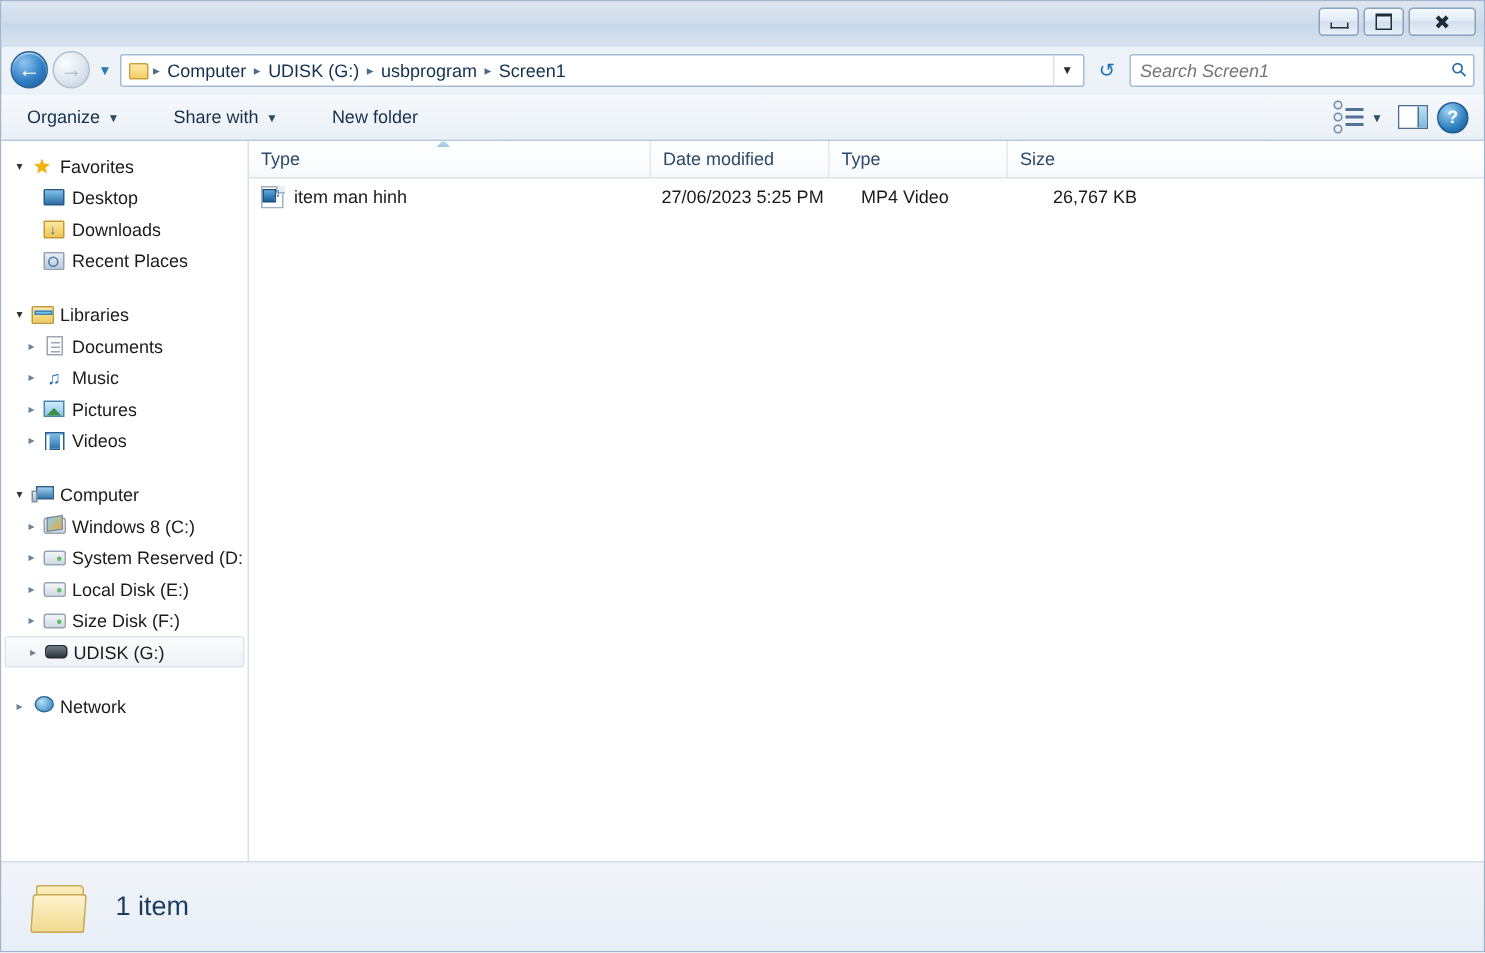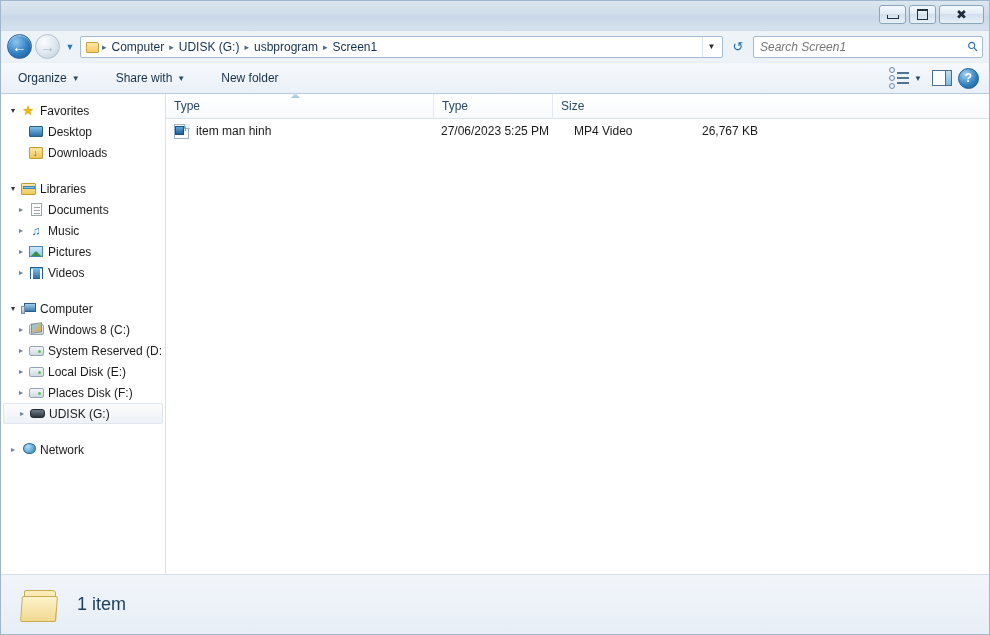--- a/index.html
+++ b/index.html
@@ -341,20 +341,27 @@
       <div class="navitem child">
         <span class="expander"></span>
         <span class="ico">
             <span class="i-folderdl">
               <b></b>
               <s>↓</s>
             </span>
           </span>
         <span class="navlbl">Downloads</span>
       </div>
+      <div class="navitem child">
+        <span class="expander"></span>
+        <span class="ico">
+            <span class="i-recent"></span>
+          </span>
+        <span class="navlbl">Recent Places</span>
+      </div>
 
       <div class="navgap"></div>
 
       <div class="navitem head">
         <span class="expander open">▾</span>
         <span class="ico">
             <span class="i-lib"></span>
           </span>
         <span class="navlbl">Libraries</span>
       </div>
@@ -418,21 +425,21 @@
         <span class="ico">
             <span class="i-drive"></span>
           </span>
         <span class="navlbl">Local Disk (E:)</span>
       </div>
       <div class="navitem grand">
         <span class="expander">▸</span>
         <span class="ico">
             <span class="i-drive"></span>
           </span>
-        <span class="navlbl">Places Disk (F:)</span>
+        <span class="navlbl">Size Disk (F:)</span>
       </div>
       <div class="navitem grand sel">
         <span class="expander">▸</span>
         <span class="ico">
             <span class="i-usb"></span>
           </span>
         <span class="navlbl">UDISK (G:)</span>
       </div>
 
       <div class="navgap"></div>
@@ -446,20 +453,23 @@
           </span>
         <span class="navlbl">Network</span>
       </div>
     </div>
 
     <div class="filelist">
       <div class="colhead">
         <div class="col c-name">
           <span>Type</span>
           <span class="sortmark"></span>
+        </div>
+        <div class="col c-date">
+          <span>Date modified</span>
         </div>
         <div class="col c-type">
           <span>Type</span>
         </div>
         <div class="col c-size">
           <span>Size</span>
         </div>
       </div>
 
       <div class="rows">

